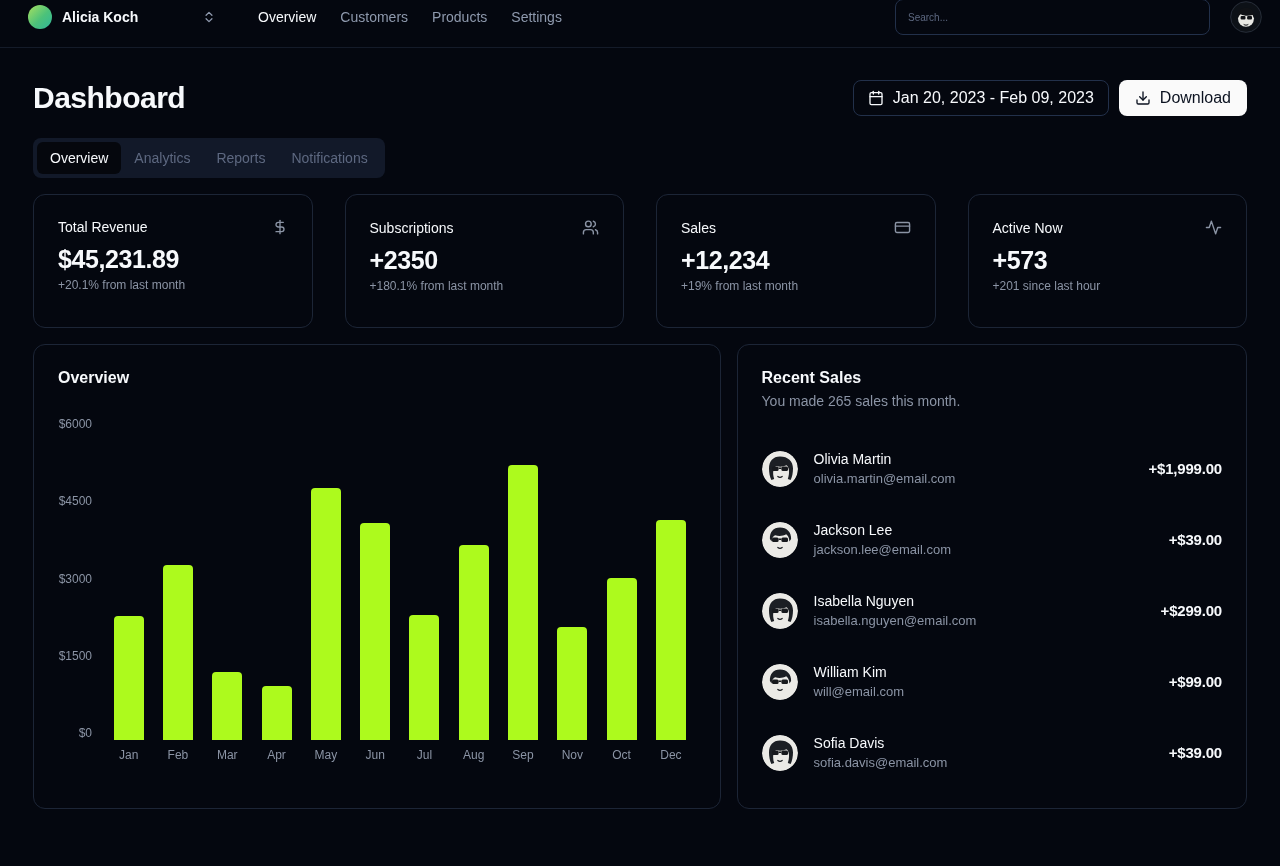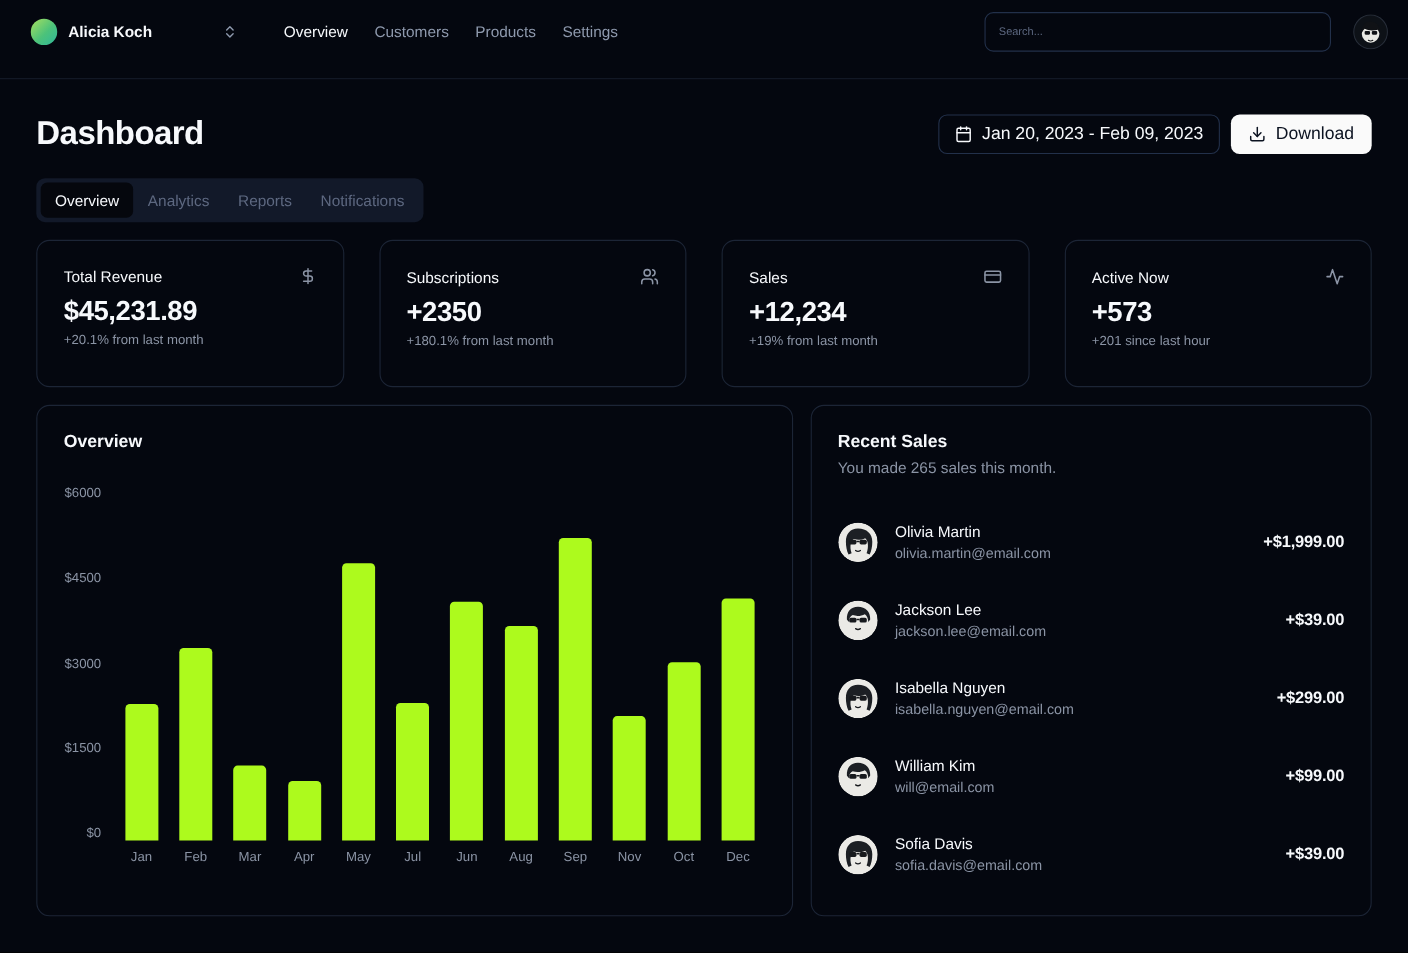--- a/index.html
+++ b/index.html
@@ -9,21 +9,21 @@
     --text:#f7f9fc;
     --muted:#8b94a5;
     --muted2:#5d6880;
   }
   *{box-sizing:border-box;margin:0;padding:0;}
   html,body{background:#000;}
   body{font-family:"Liberation Sans","DejaVu Sans",sans-serif;}
   .page{width:1280px;height:866px;background:var(--bg);color:var(--text);overflow:hidden;position:relative;}
 
   
-  .topnav{height:72px;border-bottom:1px solid #141b29;display:flex;align-items:center;padding:0 18px 13px 28px;}
+  .topnav{height:48px;border-bottom:1px solid #141b29;display:flex;align-items:center;padding:0 18px 13px 28px;}
   .team-switcher{display:flex;align-items:center;width:188px;background:none;border:none;color:var(--text);cursor:pointer;font:inherit;}
   .team-avatar{width:24px;height:24px;border-radius:50%;background:linear-gradient(135deg,#a9e05f 0%,#4cc27a 55%,#2fb79b 100%);flex:0 0 auto;}
   .team-name{margin-left:10px;font-size:14px;font-weight:700;}
   .chevrons{margin-left:auto;color:#8e99ad;display:flex;}
   .nav-links{display:flex;gap:24px;margin-left:42px;}
   .nav-link{font-size:14px;font-weight:500;color:#8e99ad;text-decoration:none;background:none;border:none;cursor:pointer;font-family:inherit;}
   .nav-link.active{color:var(--text);}
   .search{margin-left:auto;width:315px;height:36px;background:transparent;border:1px solid var(--border);border-radius:8px;padding:0 12px;color:var(--text);font-size:10px;font-family:inherit;outline:none;}
   .search::placeholder{color:var(--muted2);}
   .user-avatar{width:32px;height:32px;border-radius:50%;margin-left:20px;overflow:hidden;flex:0 0 auto;cursor:pointer;border:none;background:#0d1117;padding:0;}
@@ -244,26 +244,26 @@
               </div>
               <div class="bar-col">
                 <div class="bar" style="height: 54px; background: rgb(173, 250, 29);"></div>
                 <div class="bar-label">Apr</div>
               </div>
               <div class="bar-col">
                 <div class="bar" style="height: 252px; background: rgb(173, 250, 29);"></div>
                 <div class="bar-label">May</div>
               </div>
               <div class="bar-col">
+                <div class="bar" style="height: 217px; background: rgb(173, 250, 29);"></div>
+                <div class="bar-label">Jun</div>
+              </div>
+              <div class="bar-col">
                 <div class="bar" style="height: 125px; background: rgb(173, 250, 29);"></div>
                 <div class="bar-label">Jul</div>
-              </div>
-              <div class="bar-col">
-                <div class="bar" style="height: 217px; background: rgb(173, 250, 29);"></div>
-                <div class="bar-label">Jun</div>
               </div>
               <div class="bar-col">
                 <div class="bar" style="height: 195px; background: rgb(173, 250, 29);"></div>
                 <div class="bar-label">Aug</div>
               </div>
               <div class="bar-col">
                 <div class="bar" style="height: 275px; background: rgb(173, 250, 29);"></div>
                 <div class="bar-label">Sep</div>
               </div>
               <div class="bar-col">

